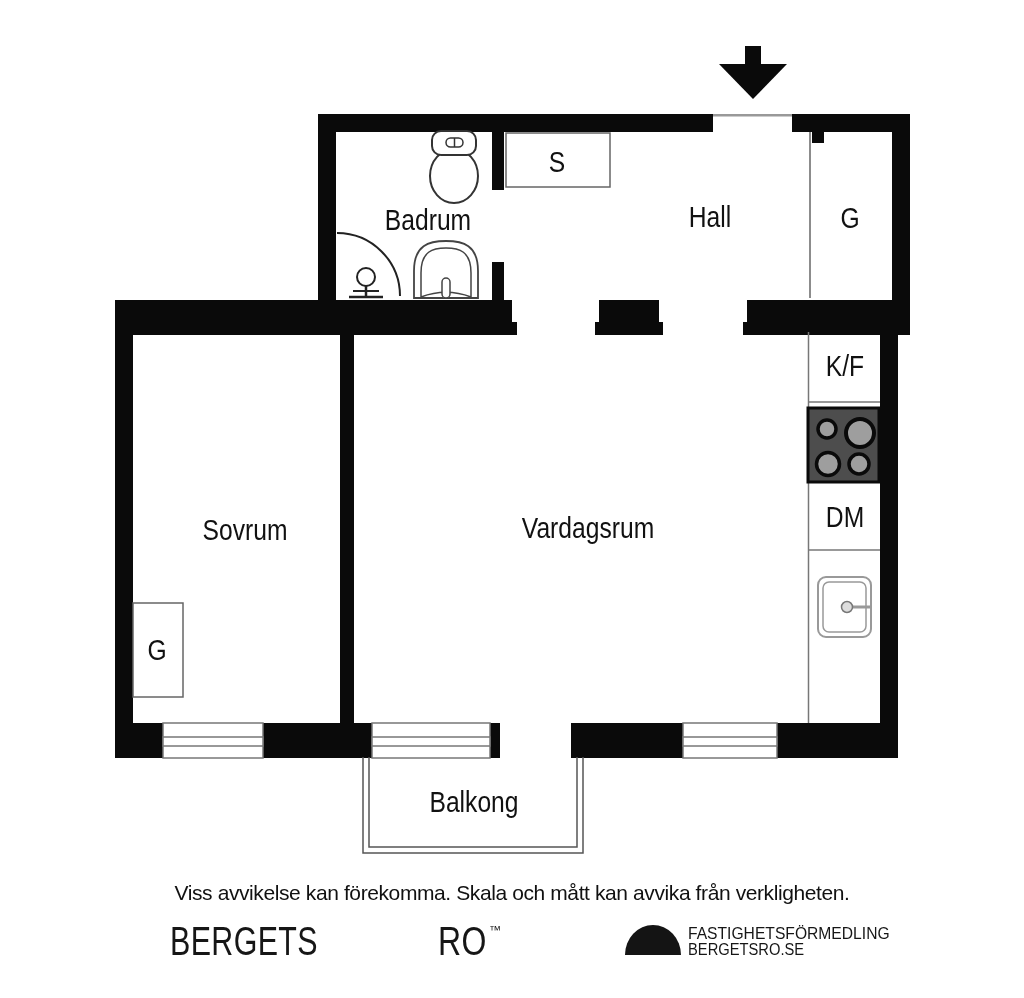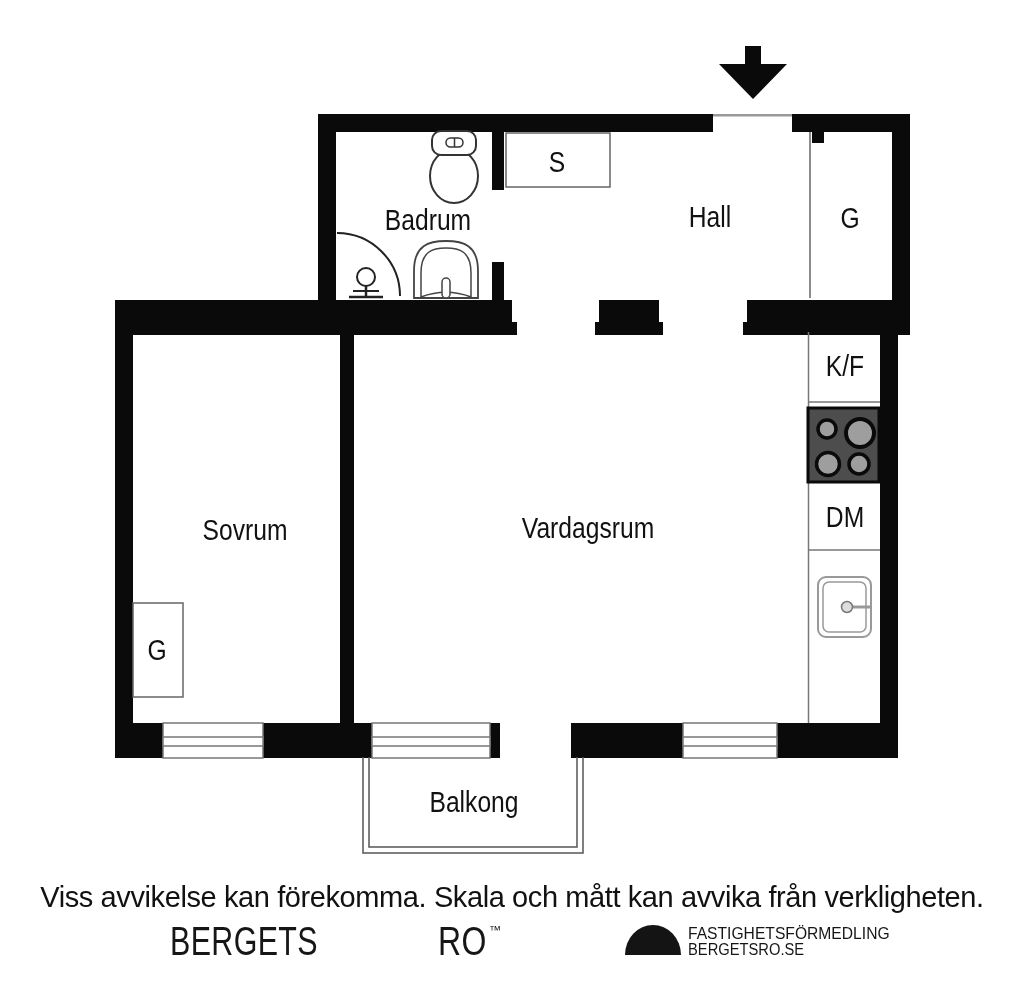--- a/index.html
+++ b/index.html
@@ -8,21 +8,21 @@
     font-family:"Liberation Sans", sans-serif;color:#111;
   }
   .plan-svg{position:absolute;left:0;top:0;}
   .lbl{
     position:absolute;font-size:29px;color:#111;white-space:nowrap;
     transform:translate(-50%,-50%) scaleX(0.85);
     letter-spacing:0px;line-height:1;
   }
   .disclaimer{
     position:absolute;left:0;top:881px;width:1024px;text-align:center;
-    font-size:29px;letter-spacing:-0.4px;color:#111;
+    font-size:21px;letter-spacing:-0.4px;color:#111;
   }
   .brand{
     position:absolute;top:921px;font-size:40px;color:#161616;line-height:1;
     transform:scaleX(0.76);transform-origin:left top;letter-spacing:0.5px;
   }
   .brand-left{left:170px;}
   .brand-right{left:438px;transform:scaleX(0.80);}
   .tm{position:absolute;left:489px;top:923px;font-size:12px;color:#161616;}
   .dome{
     position:absolute;left:625px;top:925px;width:56px;height:30px;background:#141414;

